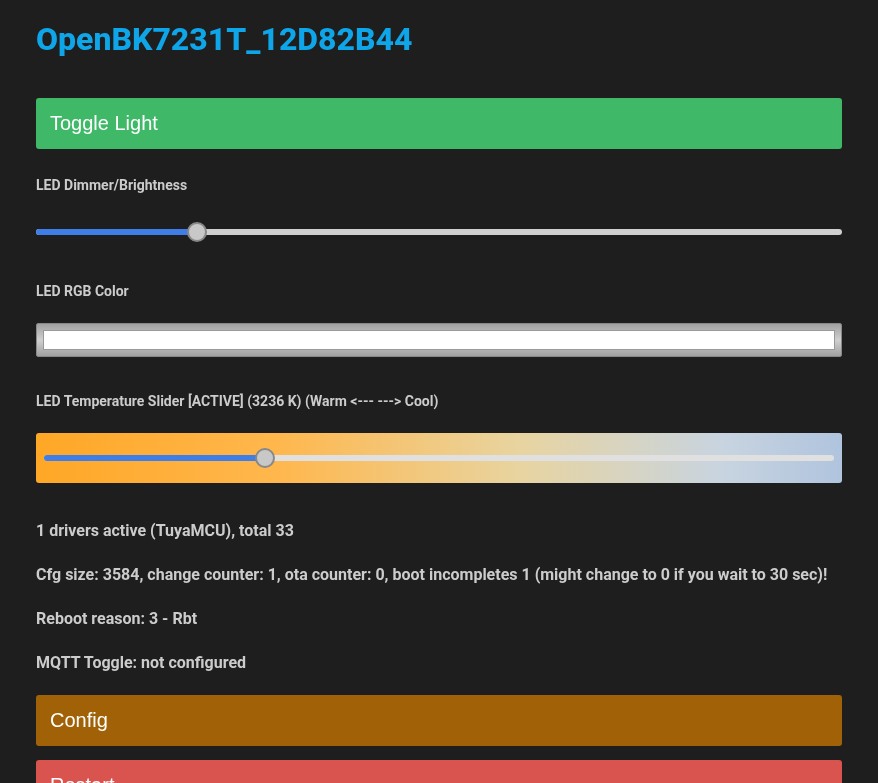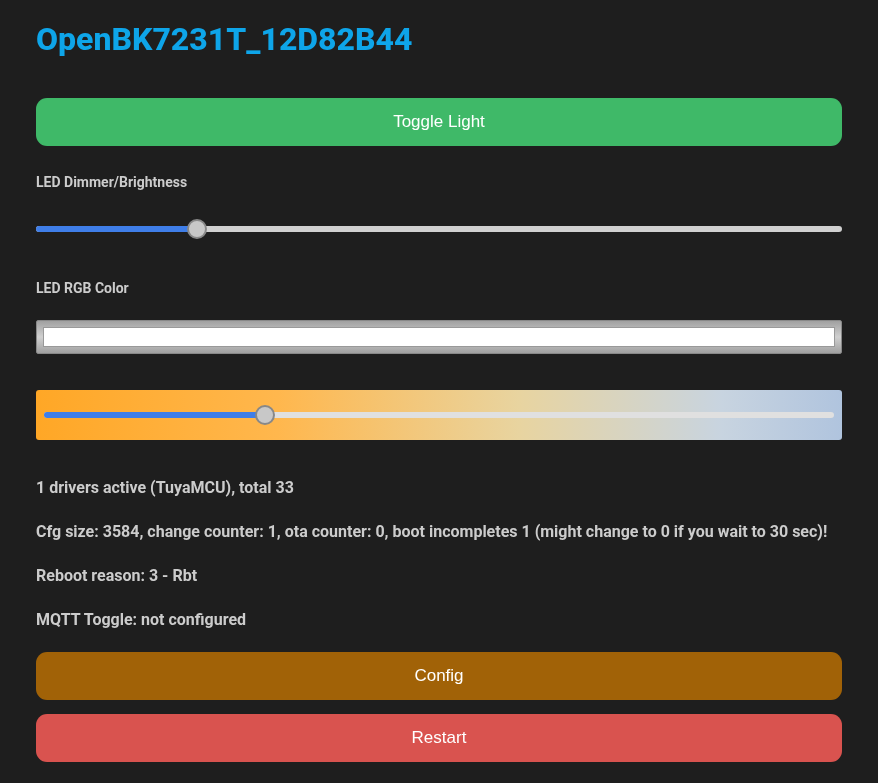--- a/index.html
+++ b/index.html
@@ -17,25 +17,25 @@
     .page-title {
       font-size: 32px;
       font-weight: 800;
       color: #0ea5e9;
       margin-bottom: 40px;
     }
     .btn {
       display: block;
       width: 100%;
       padding: 14px;
-      font-size: 17px;
+      font-size: 20px;
       font-weight: 400;
-      text-align: center;
+      text-align: left;
       border: none;
-      border-radius: 11px;
+      border-radius: 3px;
       cursor: pointer;
       color: #fff;
       margin-bottom: 28px;
     }
     .btn-green {
       background-color: #3fb968;
     }
     .btn-blue {
       background-color: #a16207;
     }
@@ -141,20 +141,21 @@
 </div>
 
 <div>
   <div class="section-label">LED RGB Color</div>
   <div class="color-picker-wrap">
     <div class="color-picker"></div>
   </div>
 </div>
 
 <div>
+  <div class="section-label">LED Temperature Slider [ACTIVE] (3236 K) (Warm &lt;--- ---&gt; Cool)</div>
   <div class="temp-slider-container">
     <div class="slider-wrapper">
       <div class="slider-track">
         <div class="slider-fill" style="width:28%"></div>
         <div class="slider-thumb" style="left:28%"></div>
       </div>
     </div>
   </div>
 </div>
 

